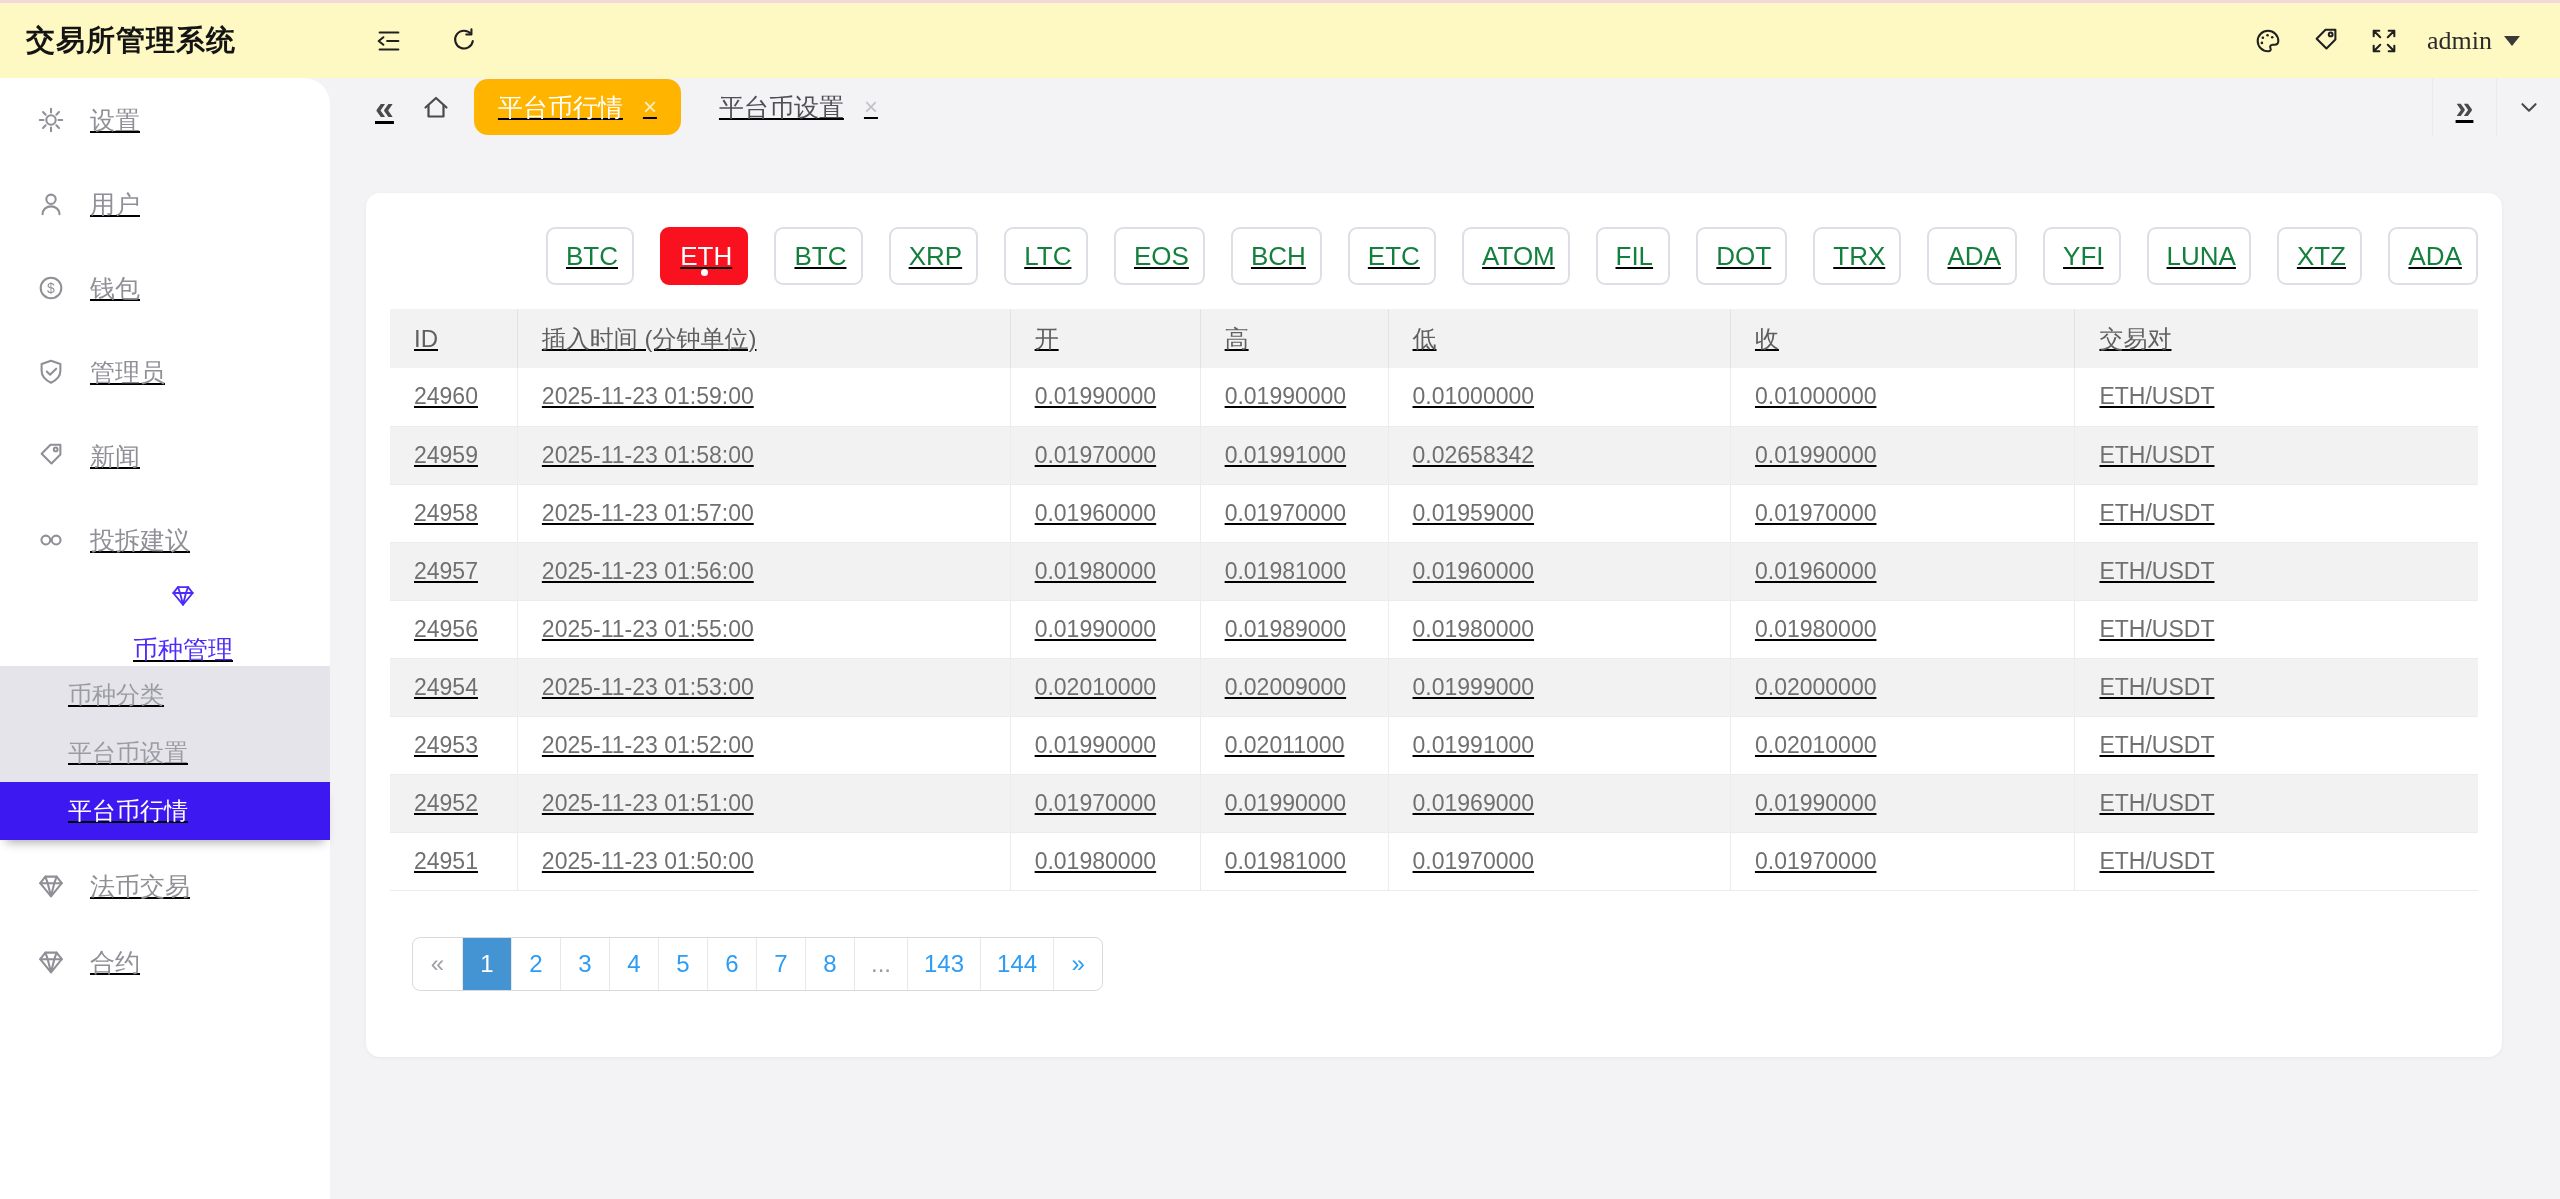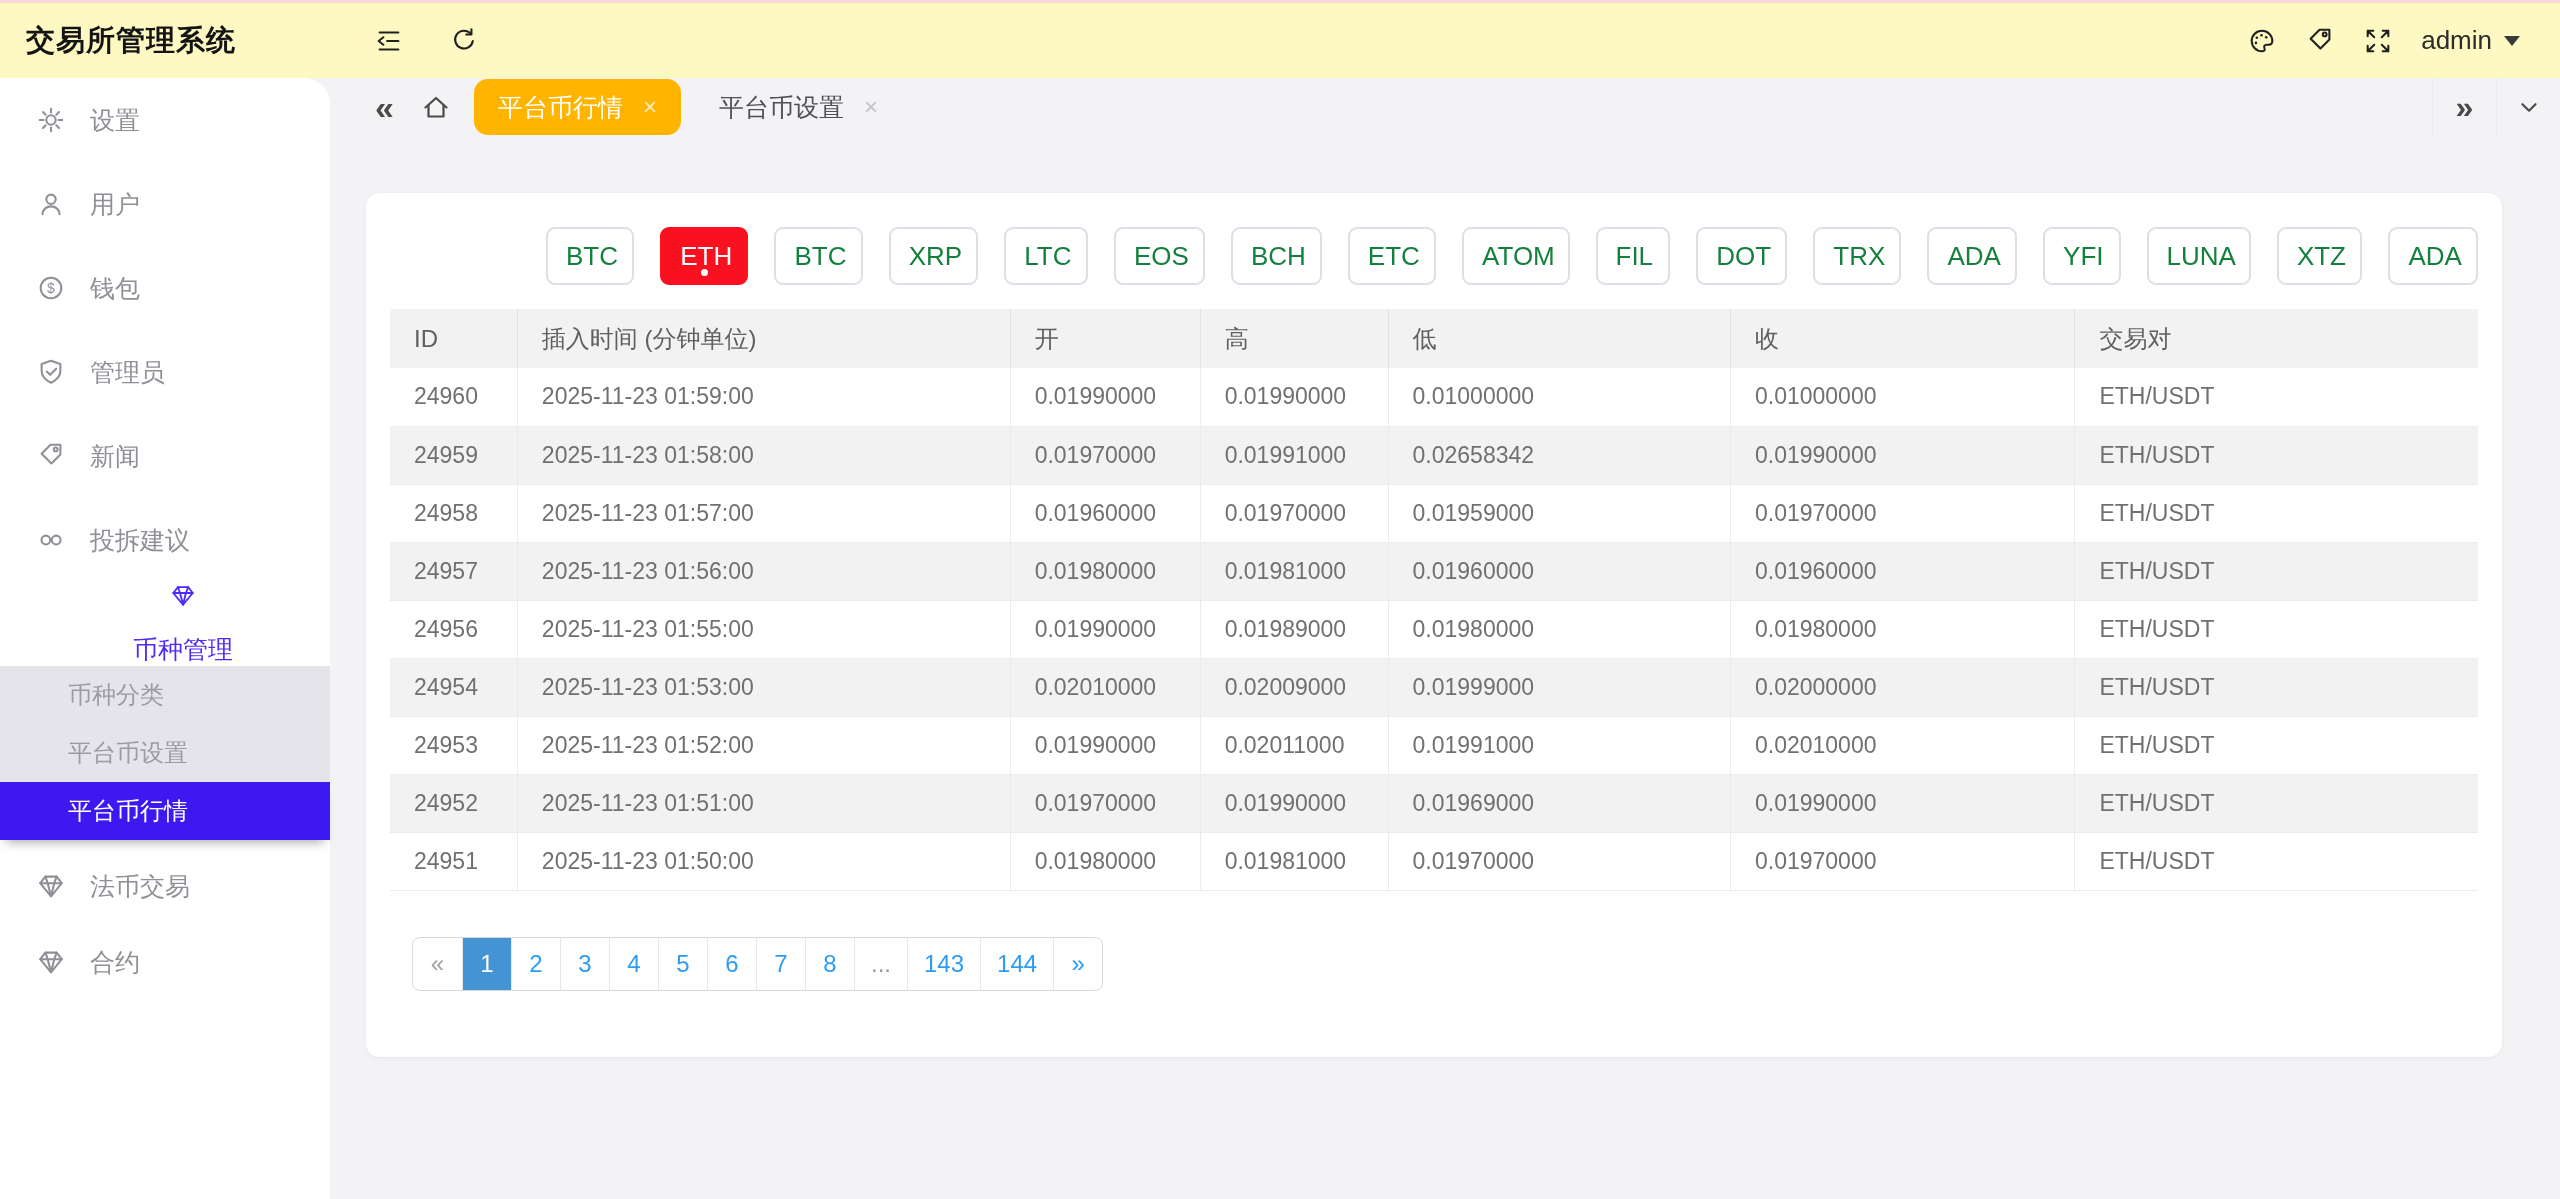--- a/index.html
+++ b/index.html
@@ -6,27 +6,27 @@
   html,body { width:2560px; height:1199px; overflow:hidden;
     font-family:"Liberation Sans","DejaVu Sans",sans-serif; background:#f3f3f6; }
   .topline { height:3px; background:#f5d9da; }
 
   
   .topbar { height:75px; background:#fef9c3; display:flex; align-items:center; }
   .logo { width:330px; padding-left:26px; font-size:29px; font-weight:bold; color:#141414; letter-spacing:1px; }
   .tb-icon { width:30px; height:30px; display:inline-block; }
   .tb-btn { margin-left:44px; cursor:pointer; line-height:0; }
   .topbar .spacer { flex:1; }
-  .tb-right { display:flex; align-items:flex-end; gap:28px; margin-right:40px; }
+  .tb-right { display:flex; align-items:flex-end; gap:28px; margin-right:40px;font-family:Liberation Serif, serif; }
   .admin-box { display:flex; align-items:center; gap:12px; cursor:pointer; }
   .admin-name { font-size:26px; color:#2b2b2b; }
   .caret-down { width:0; height:0; border-left:8px solid transparent; border-right:8px solid transparent; border-top:10px solid #3a3a3a; }
 
   
-  .frame { display:flex; height:1121px; }
+  .frame { display:flex; height:1121px;text-decoration:underline; }
 
   
   .sidebar { width:330px; background:#ffffff; border-radius:0 26px 0 0; flex:none; }
   .side-item { height:84px; display:flex; align-items:center; gap:24px; padding-left:36px;
     font-size:25px; color:#8f8f96; cursor:pointer; }
   .side-item svg { stroke:#8f8f96; }
   .side-item.active { color:#4b2bfa;flex-direction:column; }
   .side-item.active svg { stroke:#4b2bfa; }
   .submenu { background:#e4e4ea; }
   .sub-item { height:58px; display:flex; align-items:center; padding-left:68px;

